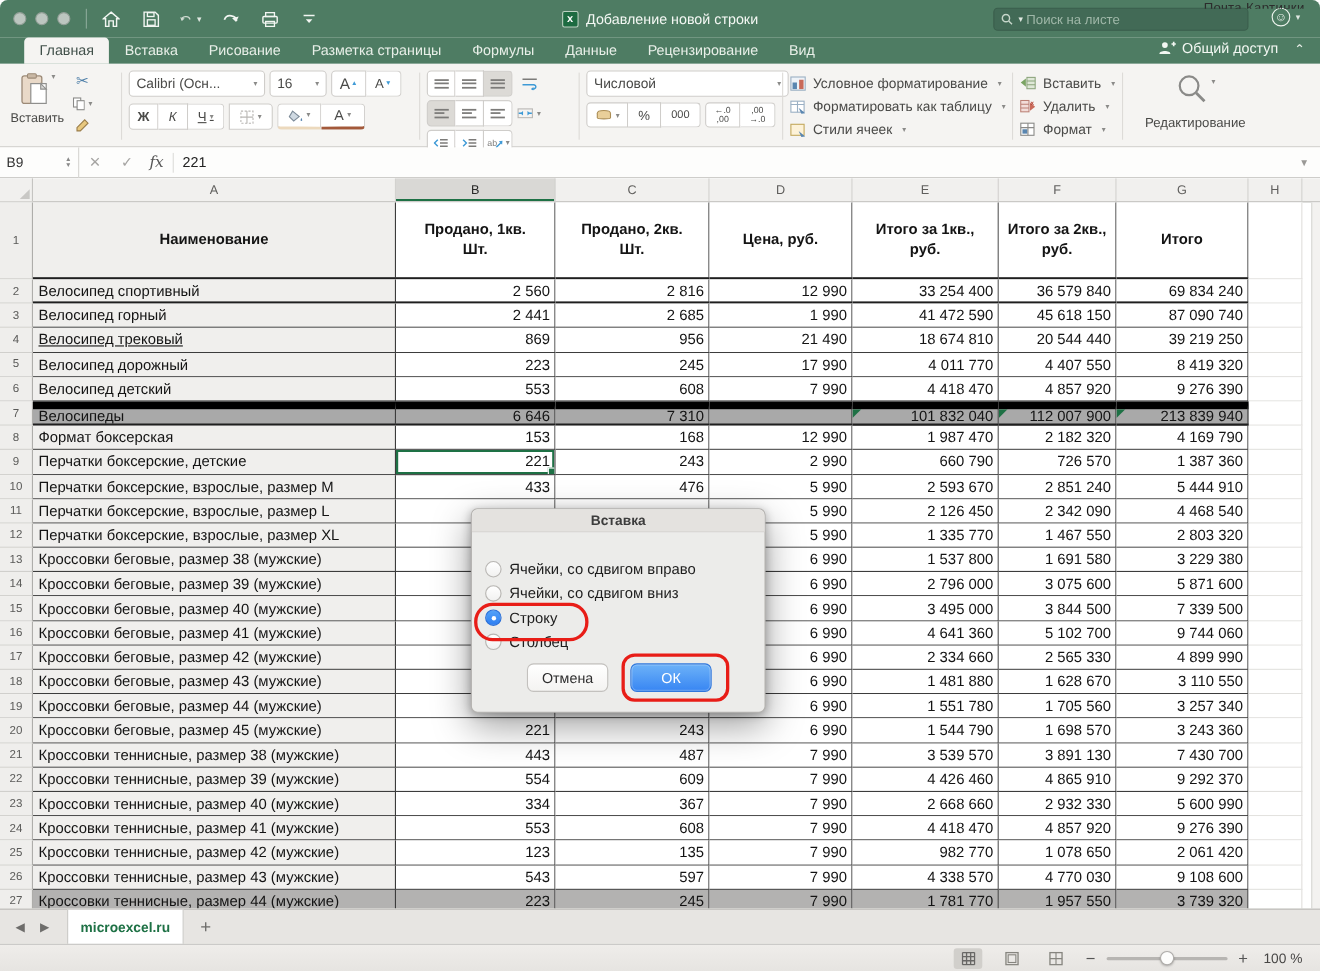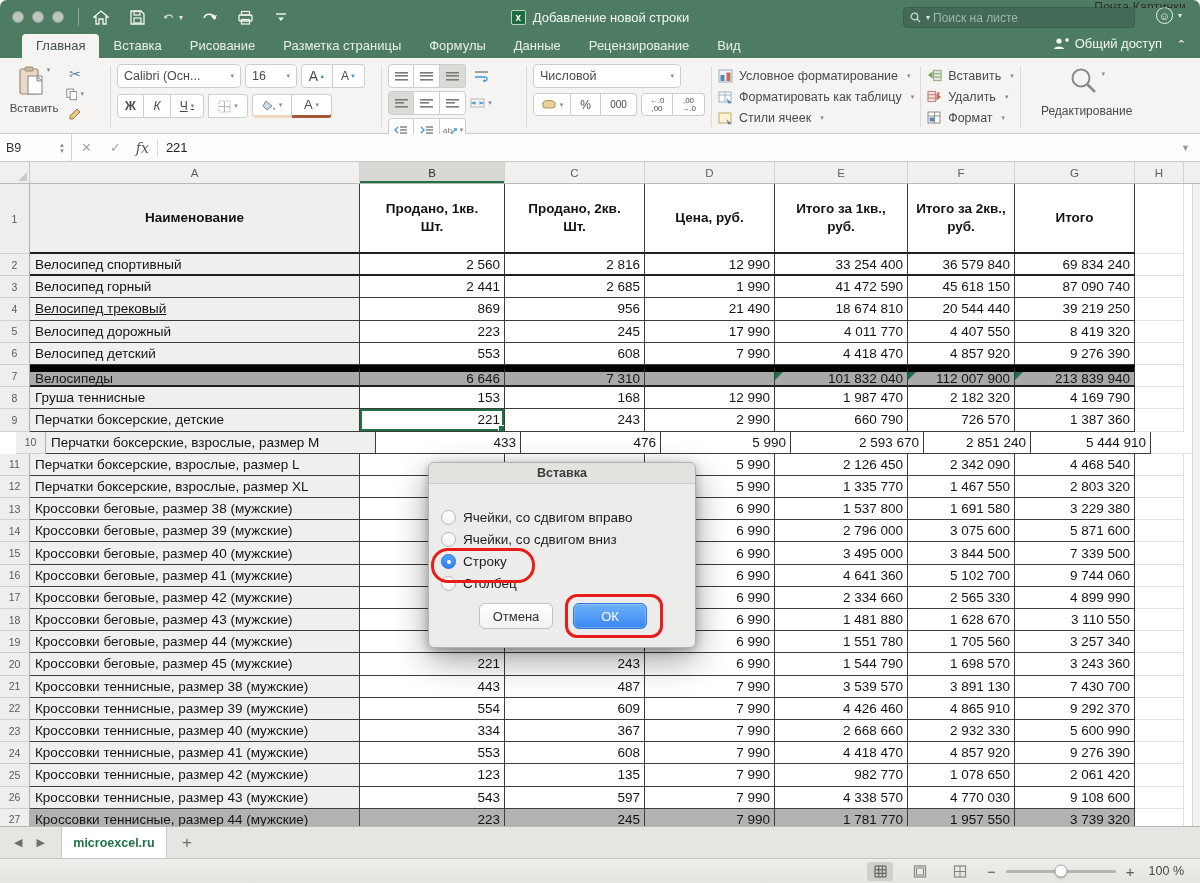--- a/index.html
+++ b/index.html
@@ -395,21 +395,21 @@
                 <path d="M15 3 L11.5 3.5 L14.5 6.5 Z" fill="#3e9ad6"></path>
               </svg>
               <span class="minicaret">▾</span>
             </span>
         </span>
       </div>
     </div>
     <div class="rsep"></div>
 
     <div class="rgroup g-num">
-      <span class="combo" style="width:148px;">
+      <span class="combo" style="width:184px;">
           <span>Числовой</span>
           <span class="minicaret">▾</span>
         </span>
       <div class="fontrow">
         <span class="seg">
           <span class="rbtn" style="width:38px;height:23px;">
             <svg width="16" height="12" viewBox="0 0 16 12">
                 <ellipse cx="8" cy="4" rx="6" ry="2.6" fill="#e9cf9a" stroke="#ab8d55"></ellipse>
                 <path d="M2 4 V8 C2 9.4,14 9.4,14 8 V4" fill="#e9cf9a" stroke="#ab8d55"></path>
               </svg>
@@ -627,41 +627,41 @@
           <div class="gc cn" style="width: 145px;">6 646</div>
           <div class="gc cn" style="width: 140px;">7 310</div>
           <div class="gc cn" style="width: 130px;"></div>
           <div class="gc cn flag" style="width: 133px;">101 832 040</div>
           <div class="gc cn flag" style="width: 107px;">112 007 900</div>
           <div class="gc cn flag" style="width: 120px;">213 839 940</div>
           <div class="hfill" style="width: 49px;"></div>
         </div>
         <div class="grow" style="height: 22.2px;">
           <div class="rnum">8</div>
-          <div class="gc ca" style="width: 330px;">Груша теннисные</div>
+          <div class="gc ca" style="width: 330px;">Формат боксерская</div>
           <div class="gc cn" style="width: 145px;">153</div>
           <div class="gc cn" style="width: 140px;">168</div>
           <div class="gc cn" style="width: 130px;">12 990</div>
           <div class="gc cn" style="width: 133px;">1 987 470</div>
           <div class="gc cn" style="width: 107px;">2 182 320</div>
           <div class="gc cn" style="width: 120px;">4 169 790</div>
           <div class="hfill" style="width: 49px;"></div>
         </div>
         <div class="grow" style="height: 22.2px;">
           <div class="rnum">9</div>
           <div class="gc ca" style="width: 330px;">Перчатки боксерские, детские</div>
           <div class="gc cn selcell" style="width: 145px;">221</div>
           <div class="gc cn" style="width: 140px;">243</div>
           <div class="gc cn" style="width: 130px;">2 990</div>
           <div class="gc cn" style="width: 133px;">660 790</div>
           <div class="gc cn" style="width: 107px;">726 570</div>
           <div class="gc cn" style="width: 120px;">1 387 360</div>
           <div class="hfill" style="width: 49px;"></div>
         </div>
-        <div class="grow" style="height: 22.2px; padding-left: 16px;">
+        <div class="grow" style="height: 22.2px;">
           <div class="rnum">10</div>
           <div class="gc ca" style="width: 330px;">Перчатки боксерские, взрослые, размер M</div>
           <div class="gc cn" style="width: 145px;">433</div>
           <div class="gc cn" style="width: 140px;">476</div>
           <div class="gc cn" style="width: 130px;">5 990</div>
           <div class="gc cn" style="width: 133px;">2 593 670</div>
           <div class="gc cn" style="width: 107px;">2 851 240</div>
           <div class="gc cn" style="width: 120px;">5 444 910</div>
           <div class="hfill" style="width: 49px;"></div>
         </div>

